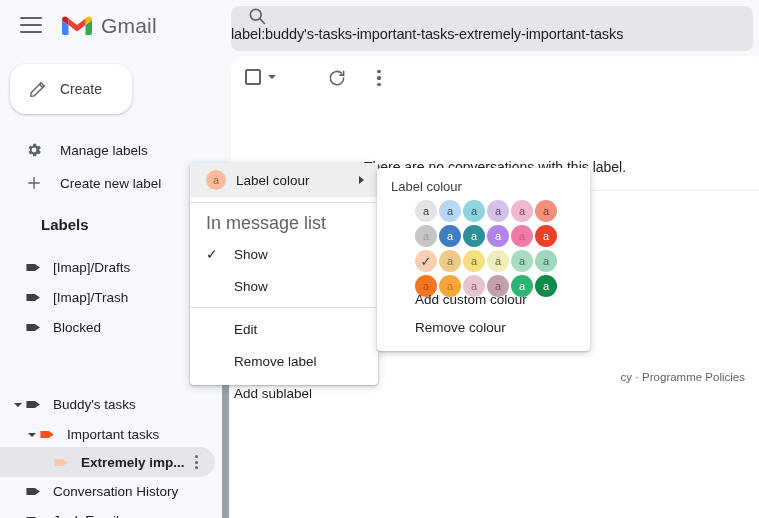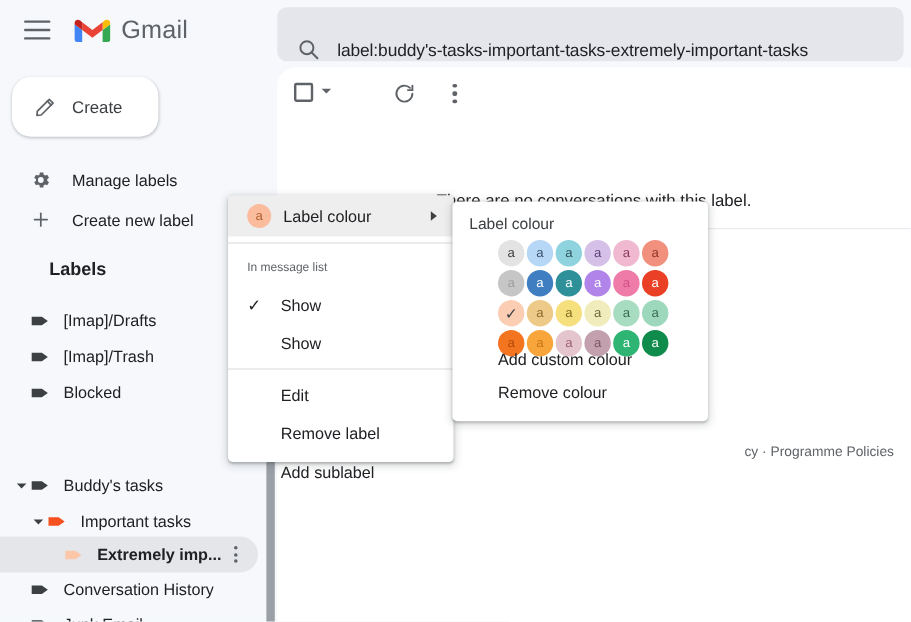--- a/index.html
+++ b/index.html
@@ -17,21 +17,21 @@
   .hamburger span { display:block; height:2px; background:#5f6368; border-radius:1px; margin-bottom:5px; }
   .hamburger span:nth-child(1){ width:22px; }
   .hamburger span:nth-child(2){ width:22px; }
   .hamburger span:nth-child(3){ width:22px; }
   .gmail-logo { position:absolute; left:62px; top:14px; display:flex; align-items:center; gap:9px; }
   .gmail-wordmark { font-size:21px; color:#5f6368; letter-spacing:0.2px; }
 
   
   .search-bar {
     position:absolute; left:231px; top:6px; width:522px; height:45px;
-    background:#e4e6eb; border-radius:8px; display:flex; align-items:flex-end;
+    background:#e4e6eb; border-radius:8px; display:flex; align-items:flex-start;flex-direction:column;
   }
   .search-icon { margin-left:16px; margin-right:14px; flex:0 0 auto; display:flex; }
   .search-input {
     border:none; background:transparent; outline:none;
     font-family:"Liberation Sans", sans-serif; font-size:14.5px; color:#202124;
     width:470px; letter-spacing:-0.1px;
   }
 
   
   .leftnav { position:absolute; left:0; top:56px; width:231px; height:462px; background:#f6f8fc; }
@@ -98,21 +98,21 @@
   }
   .ctx-item.highlight { background:#eeeeee; }
   .ctx-badge {
     width:20px; height:20px; border-radius:50%; background:#fbbc9e;
     display:flex; align-items:center; justify-content:center;
     font-size:11px; color:#b06030; flex:0 0 auto; margin-right:10px;
   }
   .ctx-arrow { position:absolute; right:14px; top:50%; transform:translateY(-50%);
                width:0; height:0; border-left:5px solid #3c4043; border-top:4px solid transparent; border-bottom:4px solid transparent; }
   .ctx-sep { height:1px; background:#e0e0e0; margin:5px 0; }
-  .ctx-head { height:30px; display:flex; align-items:center; padding-left:16px; font-size:10px; color:#5f6368; }
+  .ctx-head { height:30px; display:flex; align-items:center; padding-left:16px; font-size:18px; color:#5f6368; }
   .ctx-check { position:absolute; left:16px; top:50%; transform:translateY(-50%); font-size:14px; color:#202124; }
   .ctx-text { padding-left:28px; }
 
   
   .colorpanel {
     position:absolute; left:377px; top:168px; width:213px; height:183px;
     background:#ffffff; border-radius:4px; z-index:50;
     box-shadow: 0 2px 6px 2px rgba(60,64,67,0.15), 0 1px 2px rgba(60,64,67,0.3);
   }
   .cp-title { position:absolute; left:14px; top:11px; font-size:13px; color:#3c4043; }

